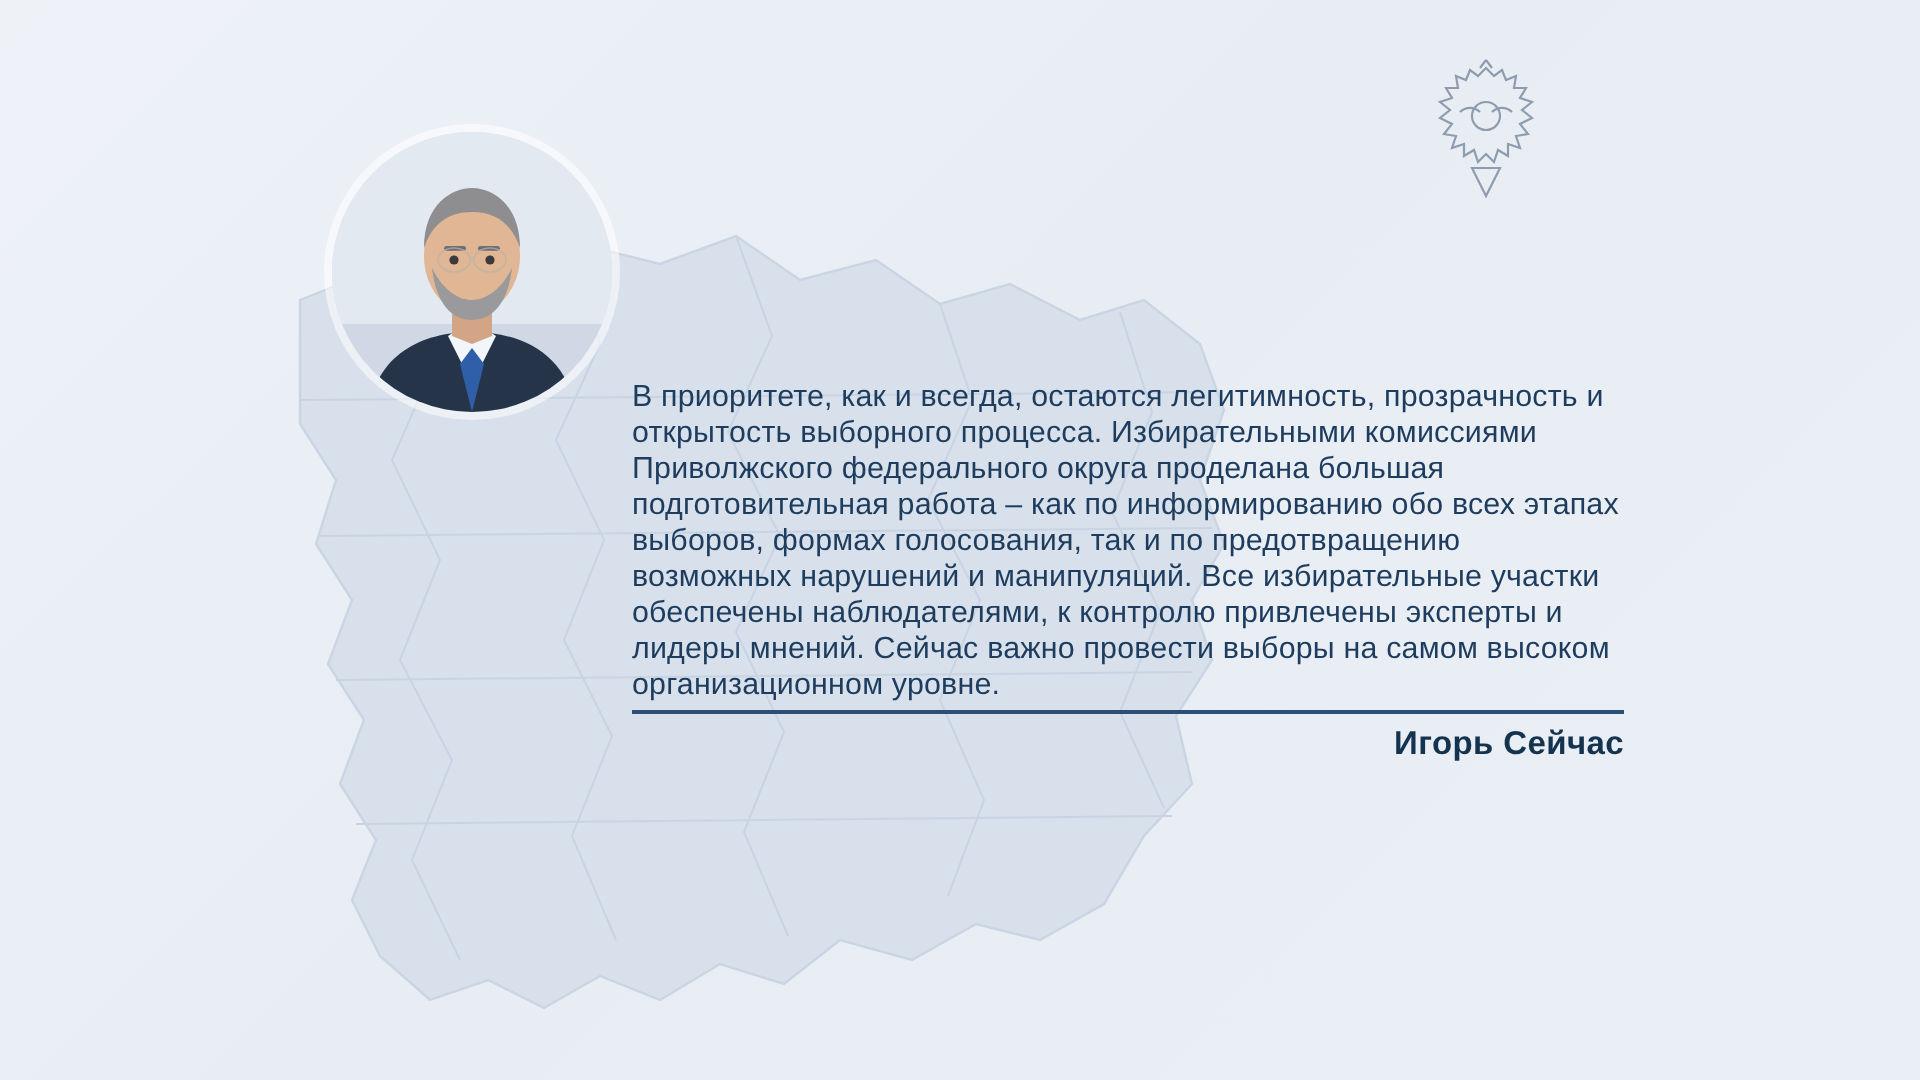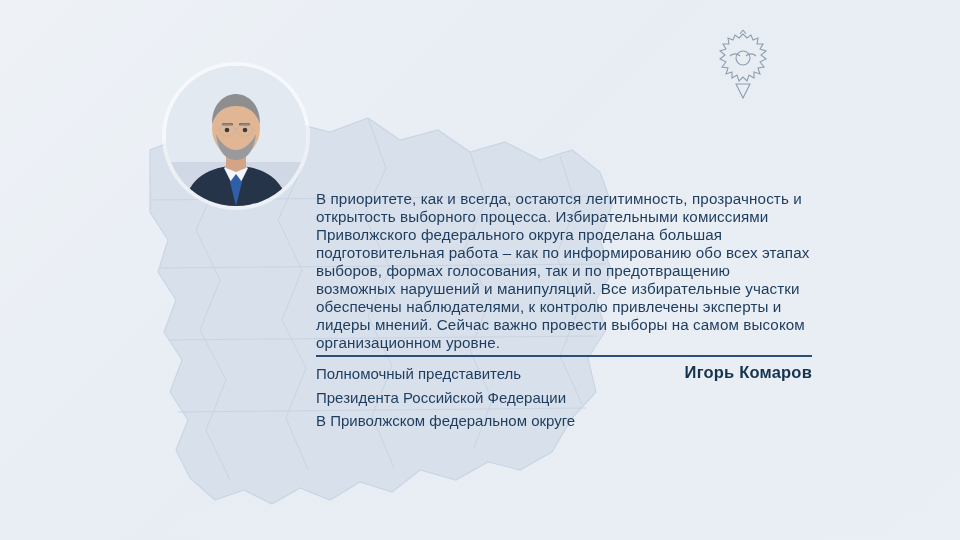--- a/index.html
+++ b/index.html
@@ -170,21 +170,16 @@
         <ellipse cx="79" cy="64" rx="8" ry="6"></ellipse>
         <path d="M69 63 L71 63"></path>
       </g>
     </svg>
   </div>
 
   <div class="quote">В приоритете, как и всегда, остаются легитимность, прозрачность и открытость выборного процесса. Избирательными комиссиями Приволжского федерального округа проделана большая подготовительная работа – как по информированию обо всех этапах выборов, формах голосования, так и по предотвращению возможных нарушений и манипуляций. Все избирательные участки обеспечены наблюдателями, к контролю привлечены эксперты и лидеры мнений. Сейчас важно провести выборы на самом высоком организационном уровне.</div>
 
   <div class="rule"></div>
 
-  <div class="position">
-    <div>Полномочный представитель</div>
-    <div>Президента Российской Федерации</div>
-    <div>В Приволжском федеральном округе</div>
-  </div>
 
-  <div class="person-name">Игорь Комаров</div>
+  <div class="person-name">Игорь Сейчас</div>
 
 </div>
 
 </body></html>

